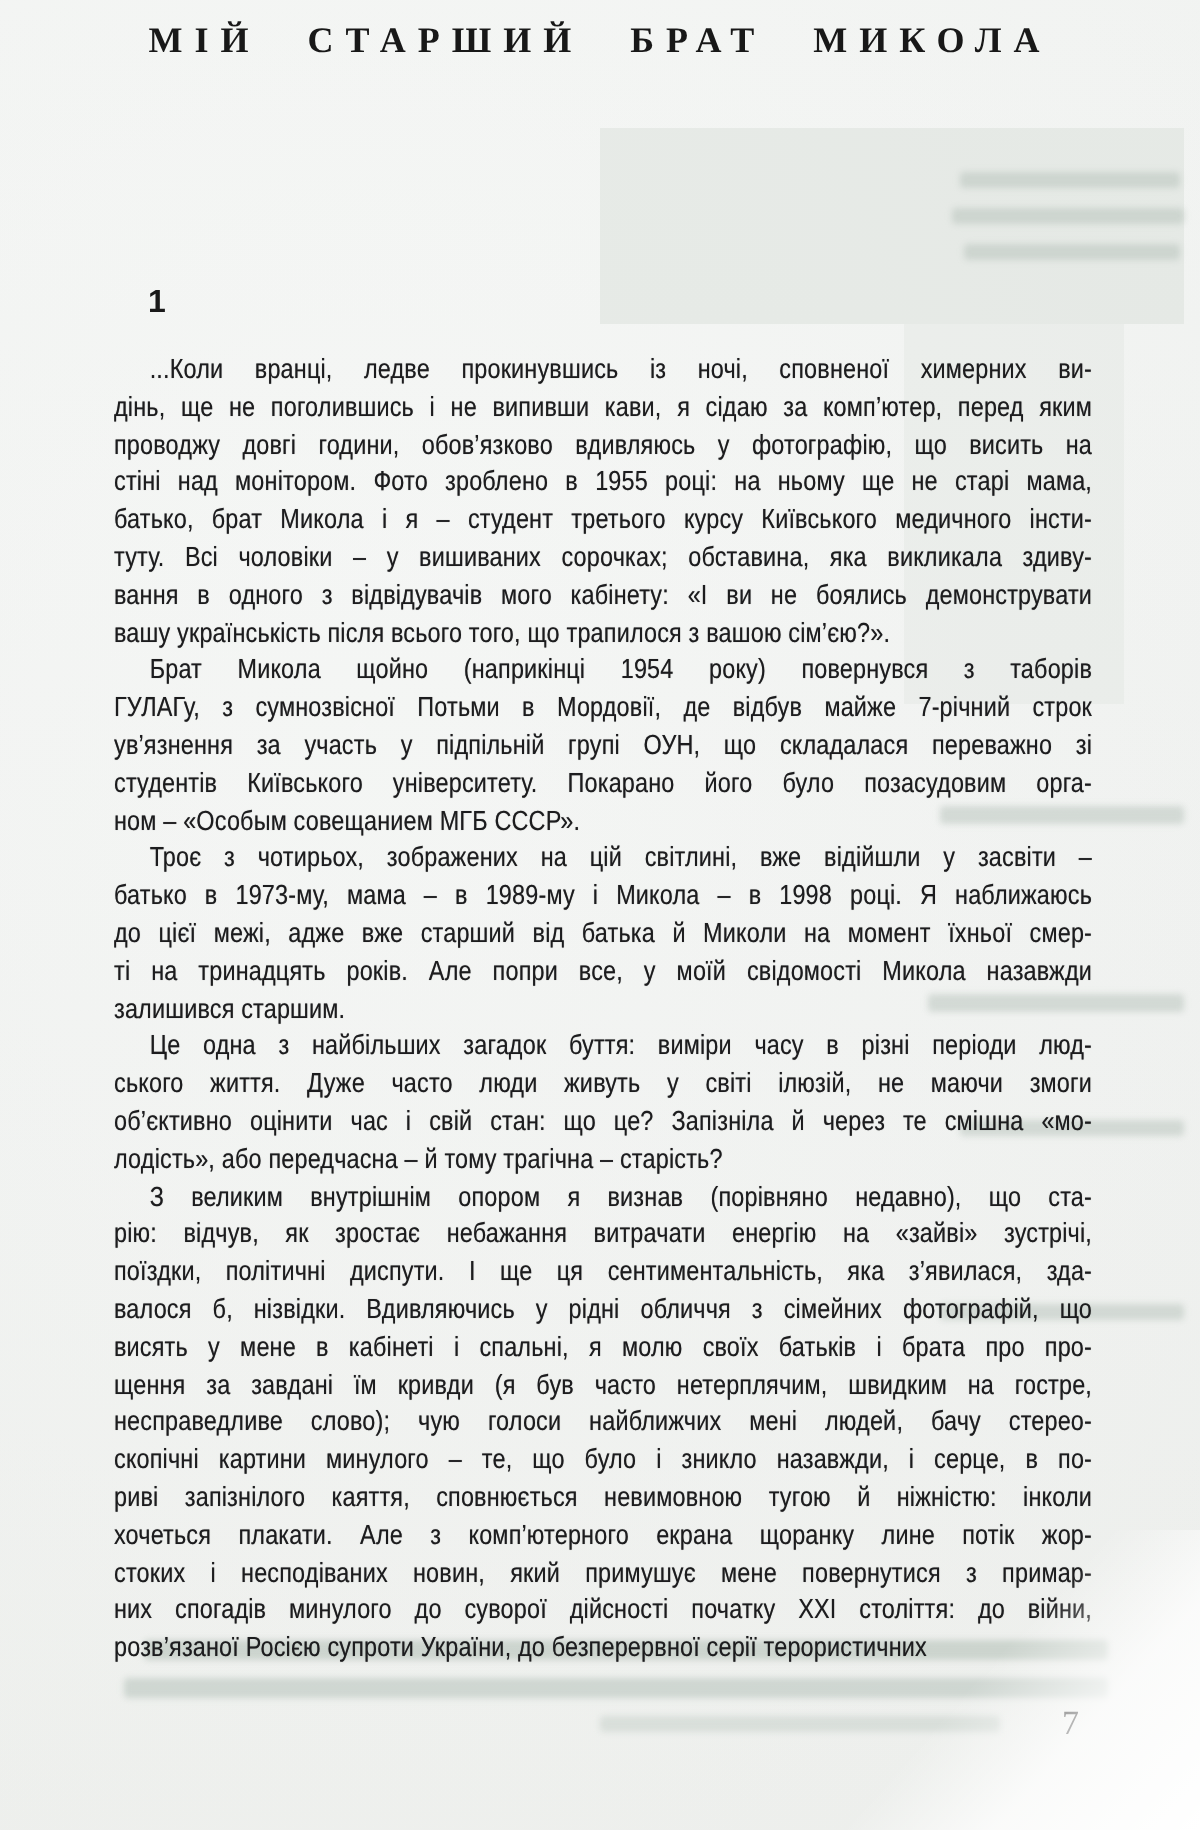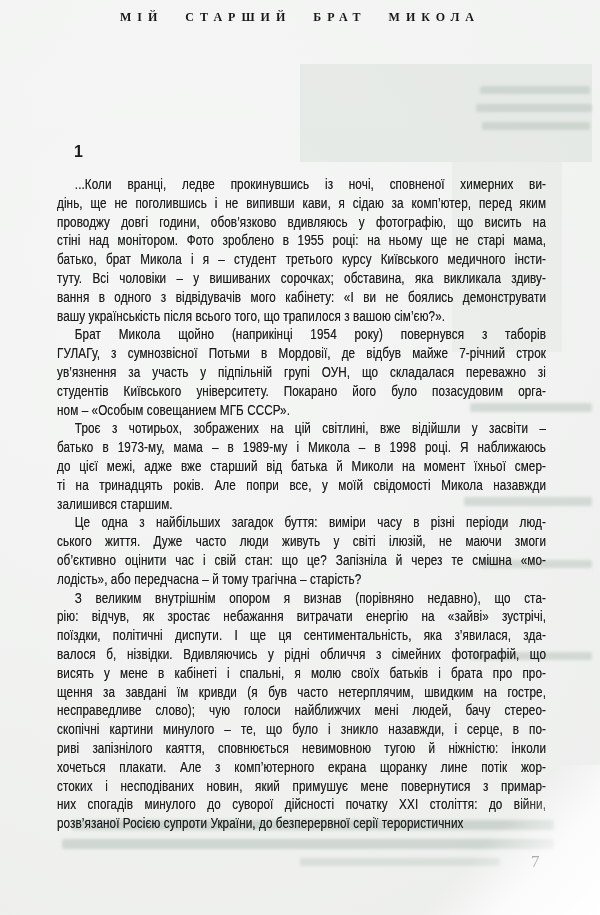--- a/index.html
+++ b/index.html
@@ -22,21 +22,21 @@
 
   
   .running-head {
     position: absolute;
     top: 10px;
     left: 0;
     right: 0;
     text-align: center;
     font-family: "Liberation Serif", serif;
     font-weight: 700;
-    font-size: 12px;
+    font-size: 18px;
     letter-spacing: 6px;
     word-spacing: 13px;
     color: #181818;
     white-space: nowrap;
   }
 
   
   .chapter-num {
     position: absolute;
     top: 143px;

